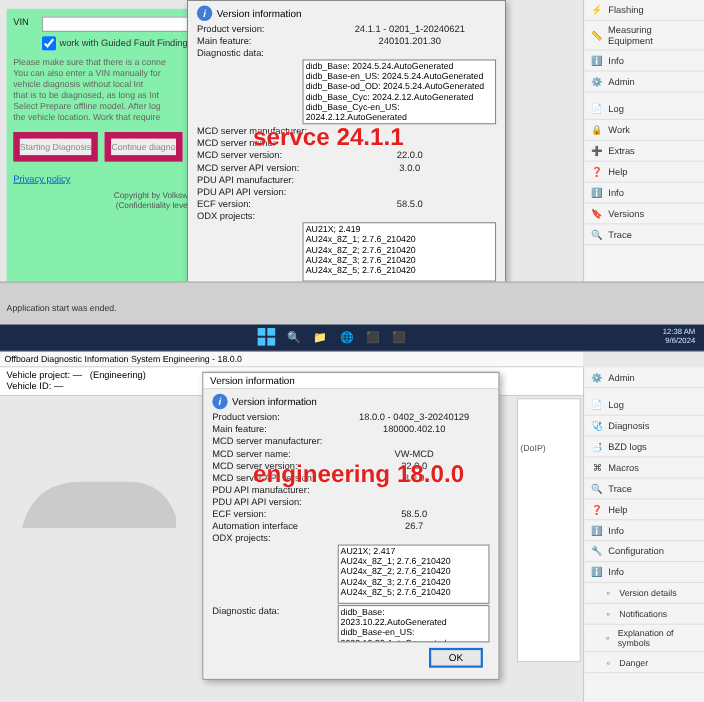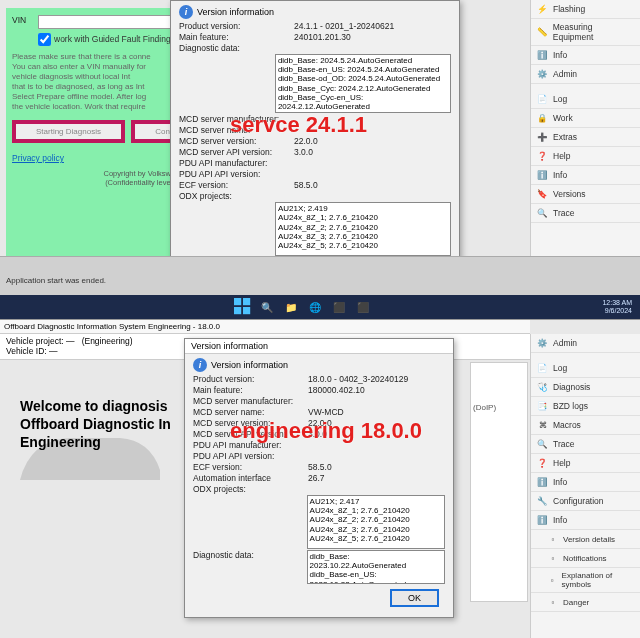--- a/index.html
+++ b/index.html
@@ -10,28 +10,28 @@
 .sidebar { position:absolute; right:0; top:0; width:110px; height:100%; background:#f4f4f4; border-left:1px solid #ccc; }
 .sidebar-item { display:flex; align-items:center; padding:3px 6px; font-size:8.5px; color:#333; border-bottom:1px solid #e0e0e0; cursor:pointer; }
 .sidebar-item .icon { width:12px; height:12px; margin-right:4px; display:flex; align-items:center; justify-content:center; }
 .sep { height:6px; }
 .dialog { position:absolute; background:#f0f0f0; border:1px solid #888; box-shadow:2px 2px 6px rgba(0,0,0,.3); }
 .dialog-title { background:#fff; padding:2px 6px; font-size:9px; border-bottom:1px solid #ccc; display:flex; align-items:center; }
 .dialog-body { padding:4px 8px; background:#f0f0f0; }
 .dialog-icon { width:14px; height:14px; margin-right:4px; border-radius:50%; background:#3b7dd8; color:#fff; display:flex; align-items:center; justify-content:center; font-size:9px; font-weight:bold; font-style:italic; }
 .row { display:flex; margin:1px 0; font-size:8.5px; }
 .row .label { width:115px; color:#222; }
-.row .val { flex:1; color:#222; }
+.row .val { flex:1; color:#222;text-align:center; }
 .listbox { background:#fff; border:1px solid #888; width:210px; font-size:8px; padding:1px 2px; line-height:1.15; overflow:hidden; }
 .ok-btn { float:right; margin:4px 6px 6px 0; border:2px solid #1a6fd8; background:#e8e8e8; padding:2px 16px; font-size:9px; cursor:pointer; }
 .vin-area { position:absolute; left:6px; top:8px; width:310px; background:#86efac; padding:6px; font-size:8.5px; color:#333; }
 .vin-input { width:220px; border:1px solid #999; height:14px; font-size:8px; padding:0 2px; }
 .chk { margin-right:3px; vertical-align:middle; }
 .graytext { color:#666; font-size:8px; line-height:1.25; margin-top:6px; }
-.btn-flat { display:inline-block; padding:3px 20px; font-size:8px; color:#888; background:#eee; border:4px solid #be185d; margin-top:8px; margin-right:4px; }
+.btn-flat { display:inline-block; padding:3px 0; font-size:8px; color:#888; background:#eee; border:6px solid #be185d; margin-top:8px; margin-right:4px; }
 .link { color:#0b61c4; font-size:8.5px; text-decoration:underline; margin-top:10px; display:inline-block; }
 .copyright { font-size:7.5px; color:#555; text-align:center; margin-top:6px; }
 .statusbar { position:absolute; left:0; bottom:0; width:100%; height:14px; background:#d0d0d0; font-size:8px; padding:19px 6px; color:#333; border-top:1px solid #aaa; }
 .taskbar { position:absolute; left:0; bottom:0; width:100%; height:24px; background:#1c2a4a; display:flex; align-items:center; padding:0 4px; }
 .taskbar .tb-item { width:18px; height:18px; margin:0 3px; border-radius:3px; display:flex; align-items:center; justify-content:center; color:#cfe3ff; font-size:10px; }
 .taskbar .spacer { flex:1; }
 .taskbar .clock { color:#cfe3ff; font-size:7px; text-align:right; line-height:1.1; margin-right:4px; }
 .overlay-text { position:absolute; color:#e4201f; font-weight:bold; font-size:22px; pointer-events:none; text-shadow:0 0 2px #fff; }
 .watermark { position:absolute; color:rgba(100,140,100,.15); font-size:60px; font-weight:bold; letter-spacing:2px; pointer-events:none; font-style:italic; }
 .top-toolbar { position:absolute; left:0; top:0; width:530px; height:14px; background:#f8f8f8; border-bottom:1px solid #ccc; display:flex; align-items:center; font-size:8px; padding:0 4px; }
@@ -227,25 +227,20 @@
 
   <div class="top-header" style="top:14px;height:26px;padding:2px 6px;font-size:8.5px;display:block">
     <div><span>Vehicle project:</span> <span>—</span> &nbsp;&nbsp;<span>(Engineering)</span></div>
     <div><span>Vehicle ID:</span> <span>—</span></div>
   </div>
 
   <svg class="car-silhouette" style="top:90px" width="160" height="90" viewBox="0 0 160 90">
       <path d="M10 70 Q20 30 60 28 L110 28 Q140 30 150 60 L150 70 Z" fill="#000"></path>
     </svg>
 
-  <div class="welcome" style="top:78px">
-    <h1>Welcome to diagnosis</h1>
-    <h1>Offboard Diagnostic In</h1>
-    <h1>Engineering</h1>
-  </div>
 
   <div style="position:absolute; right:112px; top:42px; width:58px; height:240px; background:#fff; border:1px solid #ccc; font-size:8px; padding:2px">
     <div style="margin-top:38px;color:#555">(DoIP)</div>
   </div>
 
   <div class="sidebar" id="sb-bot" style="top:14px;height:calc(100% - 28px)">
       <div class="sidebar-item">
         <span class="icon">⚙️</span>
         <span>Admin</span>
       </div>

